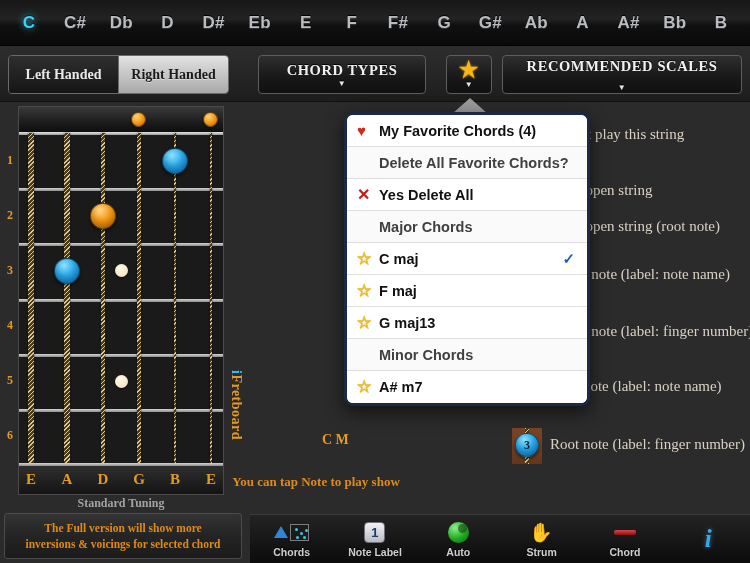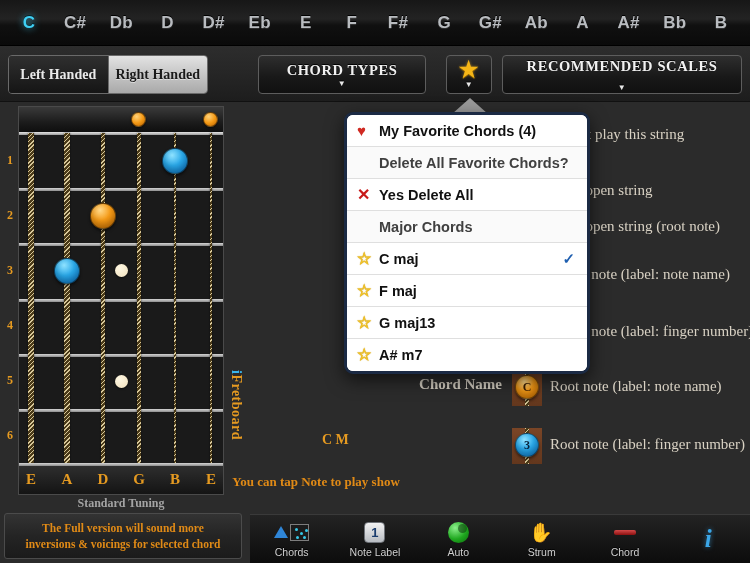--- a/index.html
+++ b/index.html
@@ -34,21 +34,21 @@
     text-shadow: 0 0 7px rgba(63,208,245,.85), 0 -1px 0 #000;
   }
 
   
   .tool-bar {
     position: absolute; left: 0; top: 46px; width: 750px; height: 56px;
     background: linear-gradient(180deg,#2d2d2d 0%,#262626 50%,#1d1d1d 100%);
     border-bottom: 1px solid #111;
   }
   .seg {
-    position: absolute; left: 8px; top: 9px; width: 200px; height: 39px;
+    position: absolute; left: 8px; top: 9px; width: 221px; height: 39px;
     display: flex; border: 1px solid #6a6a6a; border-radius: 4px; overflow: hidden;
   }
   .seg-btn {
     flex: 1; display: flex; align-items: center; justify-content: center;
     font-family: "Liberation Serif", serif; font-weight: bold; font-size: 14px;
     color: #e9e9e9;
     background: linear-gradient(180deg,#2f2f2f 0%,#151515 100%);
     cursor: pointer;
   }
   .seg-btn + .seg-btn { border-left: 1px solid #6a6a6a; }
@@ -267,21 +267,21 @@
     background: linear-gradient(180deg,#232323 0%,#161616 55%,#0c0c0c 100%);
     border-top: 1px solid #3a3a3a;
     display: flex; align-items: center;
   }
   .bb {
     flex: 1 1 0; height: 49px; display: flex; flex-direction: column;
     align-items: center; justify-content: center; cursor: pointer;
   }
   .bb .bicon { height: 24px; display: flex; align-items: center; justify-content: center; }
   .bb .blabel {
-    font-family: "Liberation Sans", sans-serif; font-weight: normal; font-size: 10.5px;
+    font-family: "Liberation Sans", sans-serif; font-weight: bold; font-size: 10.5px;
     color: #cfcfcf; margin-top: 2px; text-shadow: 0 -1px 0 #000;
   }
   .ic-grid { display: flex; align-items: center; }
   .ic-tri { width: 0;height: 0; border-left: 7px solid transparent;
             border-right: 7px solid transparent; border-bottom: 12px solid #2f86d8; margin-right: 2px; }
   .ic-chart { width: 19px; height: 17px; background: #1b1b1b;
               border: 1px solid #7d7d7d; position: relative; }
   .ic-chart i { position: absolute; width: 3px; height: 3px; border-radius: 50%; background: #35c9e8; }
   .ic-num {
     width: 21px; height: 21px; border-radius: 4px;
@@ -396,21 +396,21 @@
           <div class="sname" style="left: 105px;">G</div>
           <div class="sname" style="left: 141px;">B</div>
           <div class="sname" style="left: 177px;">E</div>
         </div>
     </div>
     <div class="tuning-cap">Standard Tuning</div>
     <div class="fb-vert"><span class="i">i</span><span>Fretboard</span></div>
   </div>
 
   <div class="promo">
-    <div>The Full version will sound more</div>
+    <div>The Full version will show more</div>
     <div>inversions &amp; voicings for selected chord</div>
   </div>
 
   <div class="legend" id="legend">
       <div class="lg-row" style="top: 14px;">
         <div class="lg-label">Chord Name</div>
         <div class="lg-sym">
           <div class="strip"></div>
           <div class="lg-x">✖</div>
         </div>
@@ -487,20 +487,24 @@
         <span>C maj</span>
         <span class="check">✓</span>
       </div>
       <div class="mi">
         <span class="gi star">☆</span>
         <span>F maj</span>
       </div>
       <div class="mi">
         <span class="gi star">☆</span>
         <span>G maj13</span>
+      </div>
+      <div class="mi header">
+        <span class="gi"></span>
+        <span>Minor Chords</span>
       </div>
       <div class="mi">
         <span class="gi star">☆</span>
         <span>A# m7</span>
       </div>
     </div>
 
   <div class="bottom-bar" id="bottom-bar">
       <div class="bb">
         <div class="bicon">

